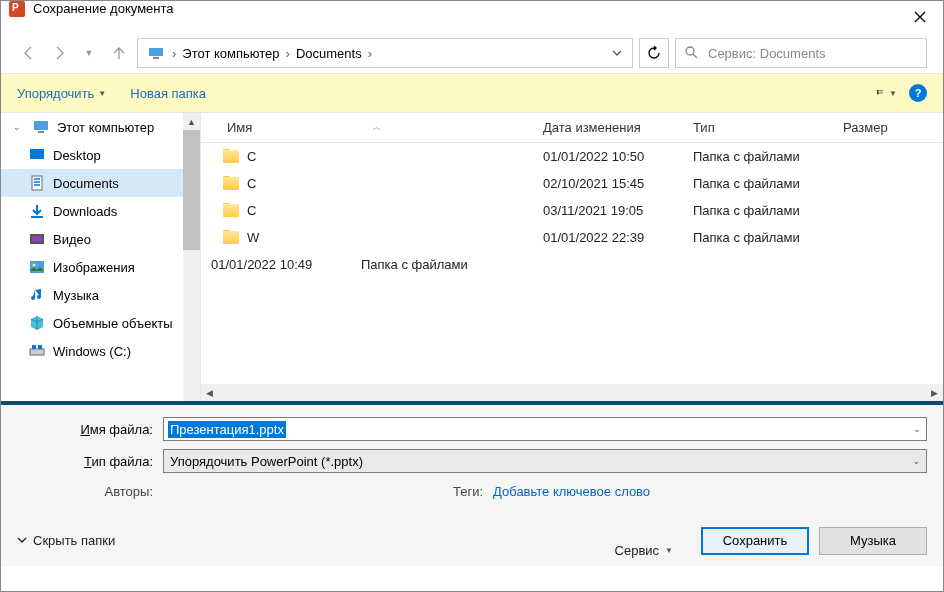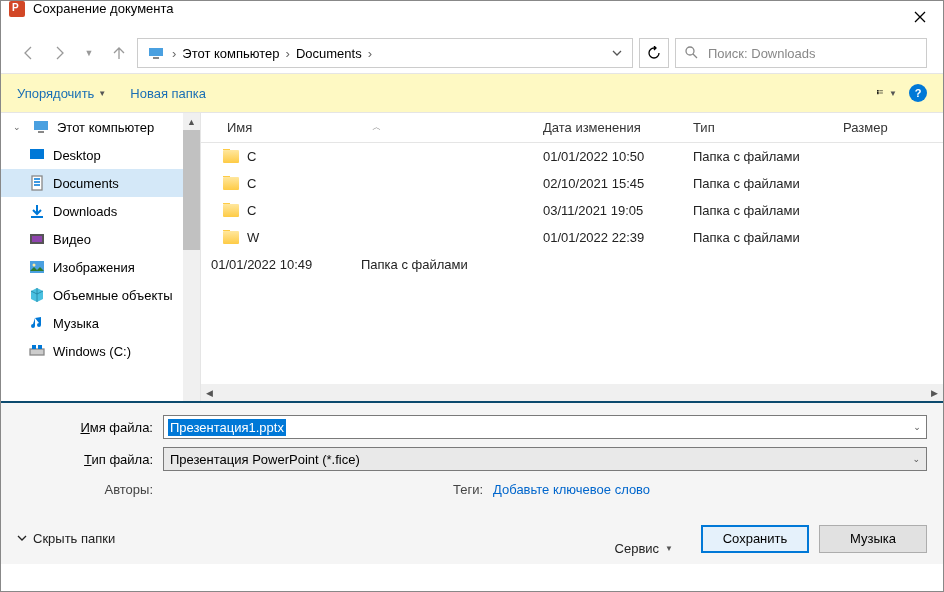--- a/index.html
+++ b/index.html
@@ -55,21 +55,21 @@
 .file-row .cell-name { width: 332px; display: flex; align-items: center; gap: 8px; padding-left: 22px; }
 .file-row .folder-icon { width: 16px; height: 13px; background: linear-gradient(#ffe79e, #fecb45); border-radius: 1px; position: relative; flex-shrink: 0; }
 .file-row .folder-icon::before { content: ""; position: absolute; top: -3px; left: 0; width: 7px; height: 3px; background: #fecb45; border-radius: 1px 1px 0 0; }
 .file-row .cell-date { width: 150px; }
 .file-row .cell-type { width: 150px; }
 
 .h-scroll { position: absolute; bottom: 0; left: 0; right: 0; height: 17px; background: #f0f0f0; display: flex; align-items: center; }
 .h-scroll .arrow { width: 17px; height: 17px; display: flex; align-items: center; justify-content: center; color: #555; font-size: 9px; }
 .h-scroll .track { flex: 1; height: 17px; position: relative; }
 
-.bottom { background: #f5f5f5; border-top: 2px solid #0c4a6e; padding: 12px 16px 8px 16px; }
+.bottom { background: #f5f5f5; border-top: 4px solid #0c4a6e; padding: 12px 16px 8px 16px; }
 .field-row { display: flex; align-items: center; margin-bottom: 8px; }
 .field-row .label { width: 146px; text-align: right; padding-right: 10px; color: #000; }
 .field-row .underline { text-decoration: underline; }
 .field-row .input-wrap { flex: 1; height: 24px; border: 1px solid #7a7a7a; background: #fff; display: flex; align-items: center; }
 .field-row .input-wrap.sel { }
 .field-row .input-wrap .selected-text { background: #0078d7; color: #fff; padding: 1px 2px; margin-left: 4px; }
 .field-row .input-wrap .dd-arrow { width: 18px; text-align: center; color: #555; font-size: 9px; }
 .field-row .combo { flex: 1; height: 24px; border: 1px solid #7a7a7a; background: #e9e9e9; display: flex; align-items: center; padding: 0 6px; }
 .field-row .combo .dd-arrow { margin-left: auto; color: #555; font-size: 9px; }
 
@@ -136,21 +136,21 @@
   <div class="refresh-btn">
       <svg width="14" height="14" viewBox="0 0 14 14">
         <path d="M12 7 A5 5 0 1 1 7 2 L9 2 M7 0 L9 2 L7 4"></path>
       </svg>
     </div>
   <div class="searchbox">
     <span class="s-icon"><svg width="14" height="14" viewBox="0 0 14 14">
           <circle cx="6" cy="6" r="4"></circle>
           <path d="M9 9 L13 13"></path>
         </svg></span>
-    <span>Поиск: Downloads</span>
+    <span>Сервис: Documents</span>
   </div>
 </div>
 
 <div class="toolbar">
   <div class="tb-item">
       <span>Упорядочить</span>
       <span style="font-size:8px;color:#555">▼</span>
     </div>
   <div class="tb-item">Новая папка</div>
   <div class="tb-right">
@@ -219,33 +219,33 @@
             <rect x="1" y="2" width="14" height="12" fill="#4aa0e0" stroke="none"></rect>
             <circle cx="5" cy="6" r="1.5" fill="#ffe79e" stroke="none"></circle>
             <path d="M1 12 l4-4 3 3 3-3 4 4" fill="#2d7a2d" stroke="none"></path>
           </svg>
         </span>
       <span>Изображения</span>
     </div>
     <div class="item">
       <span class="icon">
           <svg viewBox="0 0 16 16">
+            <path d="M6 3v8a2 2 0 11-2-2M6 3l6-1v8a2 2 0 11-2-2" fill="#0078d7" stroke="none"></path>
+          </svg>
+        </span>
+      <span>Музыка</span>
+    </div>
+    <div class="item">
+      <span class="icon">
+          <svg viewBox="0 0 16 16">
             <path d="M8 1l6 3v8l-6 3-6-3V4z" fill="#4ac0e0" stroke="none"></path>
             <path d="M8 1v14M2 4l6 3 6-3" stroke="#2080a0" stroke-width="0.8"></path>
           </svg>
         </span>
       <span>Объемные объекты</span>
-    </div>
-    <div class="item">
-      <span class="icon">
-          <svg viewBox="0 0 16 16">
-            <path d="M6 3v8a2 2 0 11-2-2M6 3l6-1v8a2 2 0 11-2-2" fill="#0078d7" stroke="none"></path>
-          </svg>
-        </span>
-      <span>Музыка</span>
     </div>
     <div class="item">
       <span class="icon">
           <svg viewBox="0 0 16 16">
             <rect x="1" y="6" width="14" height="6" fill="#ccc" stroke="#888"></rect>
             <rect x="3" y="2" width="4" height="4" fill="#0078d7" stroke="none"></rect>
             <rect x="9" y="2" width="4" height="4" fill="#0078d7" stroke="none"></rect>
           </svg>
         </span>
       <span>Windows (C:)</span>
@@ -316,21 +316,21 @@
     <div class="label"><span class="underline">И</span><span>мя файла:</span></div>
     <div class="input-wrap sel">
       <span class="selected-text">Презентация1.pptx</span>
       <span style="flex:1"></span>
       <span class="dd-arrow">⌄</span>
     </div>
   </div>
   <div class="field-row">
     <div class="label"><span class="underline">Т</span><span>ип файла:</span></div>
     <div class="combo">
-      <span>Презентация PowerPoint (*.fice)</span>
+      <span>Упорядочить PowerPoint (*.pptx)</span>
       <span class="dd-arrow">⌄</span>
     </div>
   </div>
   <div class="meta-row">
     <div class="mlabel">Авторы:</div>
     <div class="mval"></div>
     <div class="tags-label">Теги:</div>
     <div class="tags-val">Добавьте ключевое слово</div>
   </div>
   <div class="action-row">

